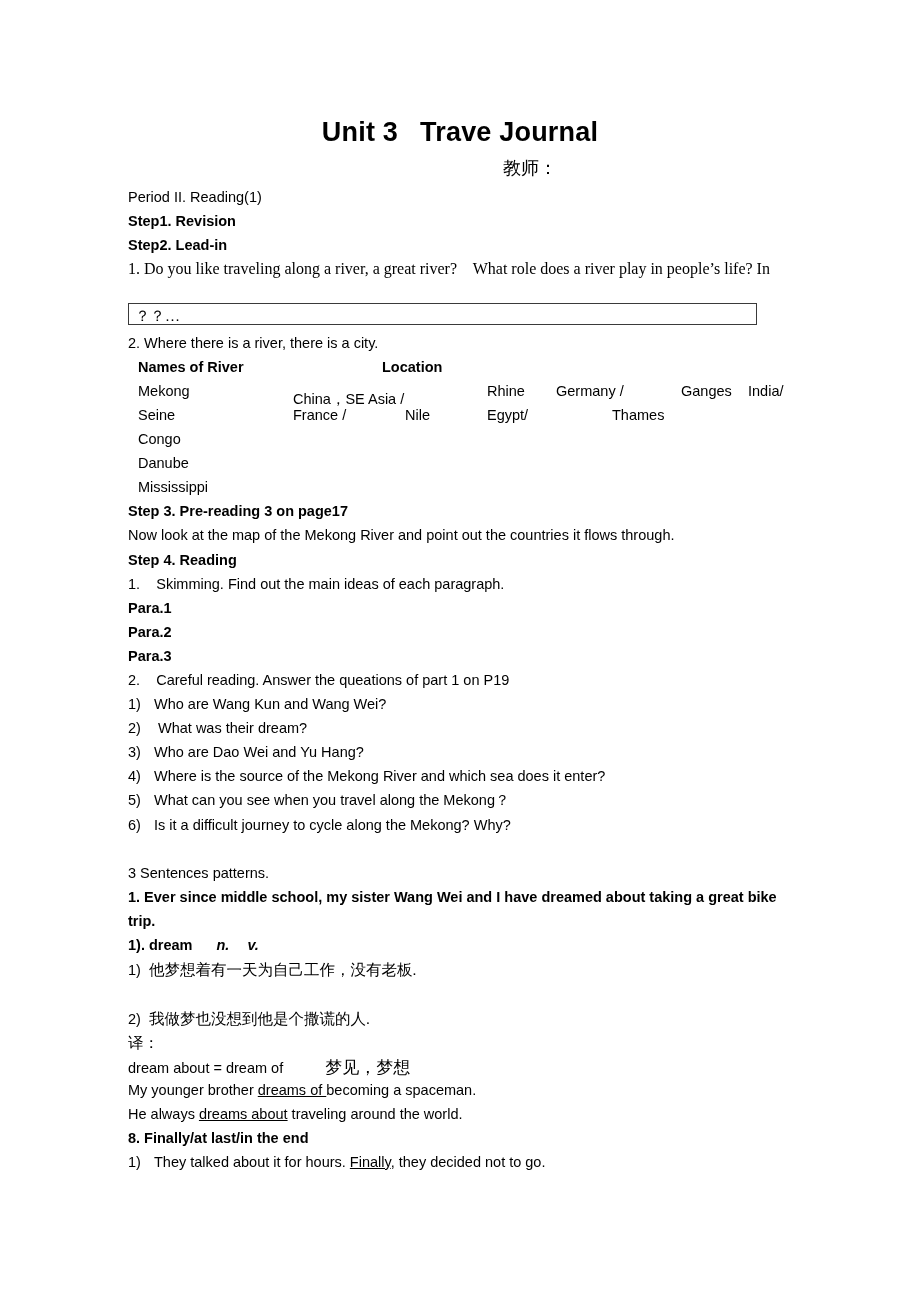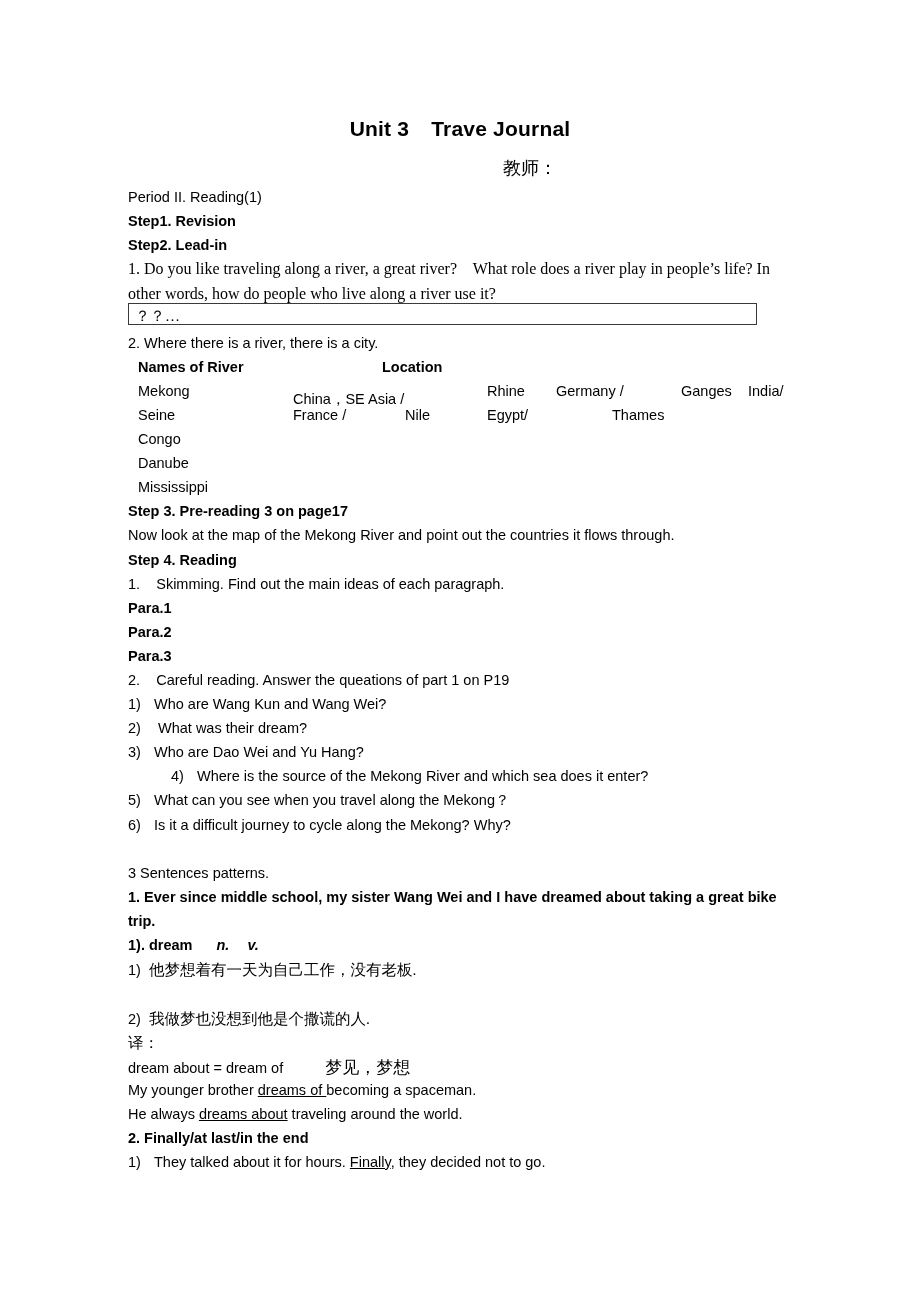--- a/index.html
+++ b/index.html
@@ -28,21 +28,21 @@
   .b      { font-weight: bold; }
   .i      { font-style: italic; }
   .u      { text-decoration: underline; }
 
   
   .title {
     position: absolute;
     left: 0; top: 117px;
     width: 920px;
     text-align: center;
-    font-size: 21px;
+    font-size: 27px;
     font-weight: bold;
     letter-spacing: 0.2px;
     font-family: "Liberation Sans", sans-serif;
   }
   .title .gap { display: inline-block; width: 22px; }
 
   .teacher {
     position: absolute;
     left: 0; top: 156px;
     width: 920px;
@@ -112,21 +112,20 @@
     <span>Unit 3</span><span class="gap"></span><span>Trave Journal</span>
   </div>
 
   <div class="teacher">教师：</div>
 
   <div class="line" style="top:190px;">Period II. Reading(1)</div>
   <div class="line b" style="top:214px;">Step1. Revision</div>
   <div class="line b" style="top:238px;">Step2. Lead-in</div>
 
   <div class="line serif-line" style="top:261px;">1. Do you like traveling along a river, a great river?    What role does a river play in people’s life? In</div>
-  <div class="line serif-line" style="top:286px;">other words, how do people who live along a river use it?</div>
 
   <div class="answer-box">
     <span class="ab-text">？？…</span>
   </div>
 
   <div class="line" style="top:336px;">2. Where there is a river, there is a city.</div>
 
   <div class="river-table">
 
     <span class="rt-cell hdr" style="left:138px; top:360px;">Names of River</span>
@@ -157,21 +156,21 @@
   <div class="line" style="top:577px;">1.    Skimming. Find out the main ideas of each paragraph.</div>
   <div class="line b" style="top:601px;">Para.1</div>
   <div class="line b" style="top:625px;">Para.2</div>
   <div class="line b" style="top:649px;">Para.3</div>
 
   <div class="line" style="top:673px;">2.    Careful reading. Answer the queations of part 1 on P19</div>
 
   <div class="line" style="top:697px;"><span class="ind-num">1)</span><span>Who are Wang Kun and Wang Wei?</span></div>
   <div class="line" style="top:721px;"><span class="ind-num">2)</span><span> What was their dream?</span></div>
   <div class="line" style="top:745px;"><span class="ind-num">3)</span><span>Who are Dao Wei and Yu Hang?</span></div>
-  <div class="line" style="top:769px;margin-left:43px;"><span class="ind-num">4)</span><span>Where is the source of the Mekong River and which sea does it enter?</span></div>
+  <div class="line" style="top:769px;"><span class="ind-num">4)</span><span>Where is the source of the Mekong River and which sea does it enter?</span></div>
   <div class="line" style="top:793px;"><span class="ind-num">5)</span><span>What can you see when you travel along the Mekong？</span></div>
   <div class="line" style="top:818px;"><span class="ind-num">6)</span><span>Is it a difficult journey to cycle along the Mekong? Why?</span></div>
 
   <div class="line" style="top:866px;">3 Sentences patterns.</div>
   <div class="line b" style="top:890px;">1. Ever since middle school, my sister Wang Wei and I have dreamed about taking a great bike</div>
   <div class="line b" style="top:914px;">trip.</div>
 
   <div class="line b" style="top:938px;"><span>1). dream</span><span style="display:inline-block;width:24px;"></span><span class="i">n.</span><span style="display:inline-block;width:18px;"></span><span class="i">v.</span></div>
 
   <div class="line cjk" style="top:962px;"><span class="sans" style="font-size:14.5px;">1)</span><span style="display:inline-block;width:8px;"></span><span>他梦想着有一天为自己工作，没有老板.</span></div>
@@ -180,17 +179,17 @@
   <div class="line cjk" style="top:1011px;"><span class="sans" style="font-size:14.5px;">2)</span><span style="display:inline-block;width:8px;"></span><span>我做梦也没想到他是个撒谎的人.</span></div>
 
   <div class="line cjk" style="top:1035px;">译：</div>
 
   <div class="line" style="top:1059px;"><span>dream about = dream of</span><span style="display:inline-block;width:42px;"></span><span class="serif" style="font-size:17px;">梦见，梦想</span></div>
 
   <div class="line" style="top:1083px;"><span>My younger brother </span><span class="u">dreams of </span><span>becoming a spaceman.</span></div>
 
   <div class="line" style="top:1107px;"><span>He always </span><span class="u">dreams about</span><span> traveling around the world.</span></div>
 
-  <div class="line b" style="top:1131px;">2. Finally/at last/in the end</div>
+  <div class="line b" style="top:1131px;">8. Finally/at last/in the end</div>
 
   <div class="line" style="top:1155px;"><span class="ind-num">1)</span><span>They talked about it for hours. </span><span class="u">Finally</span><span>, they decided not to go.</span></div>
 
 </div>
 
 </body></html>

